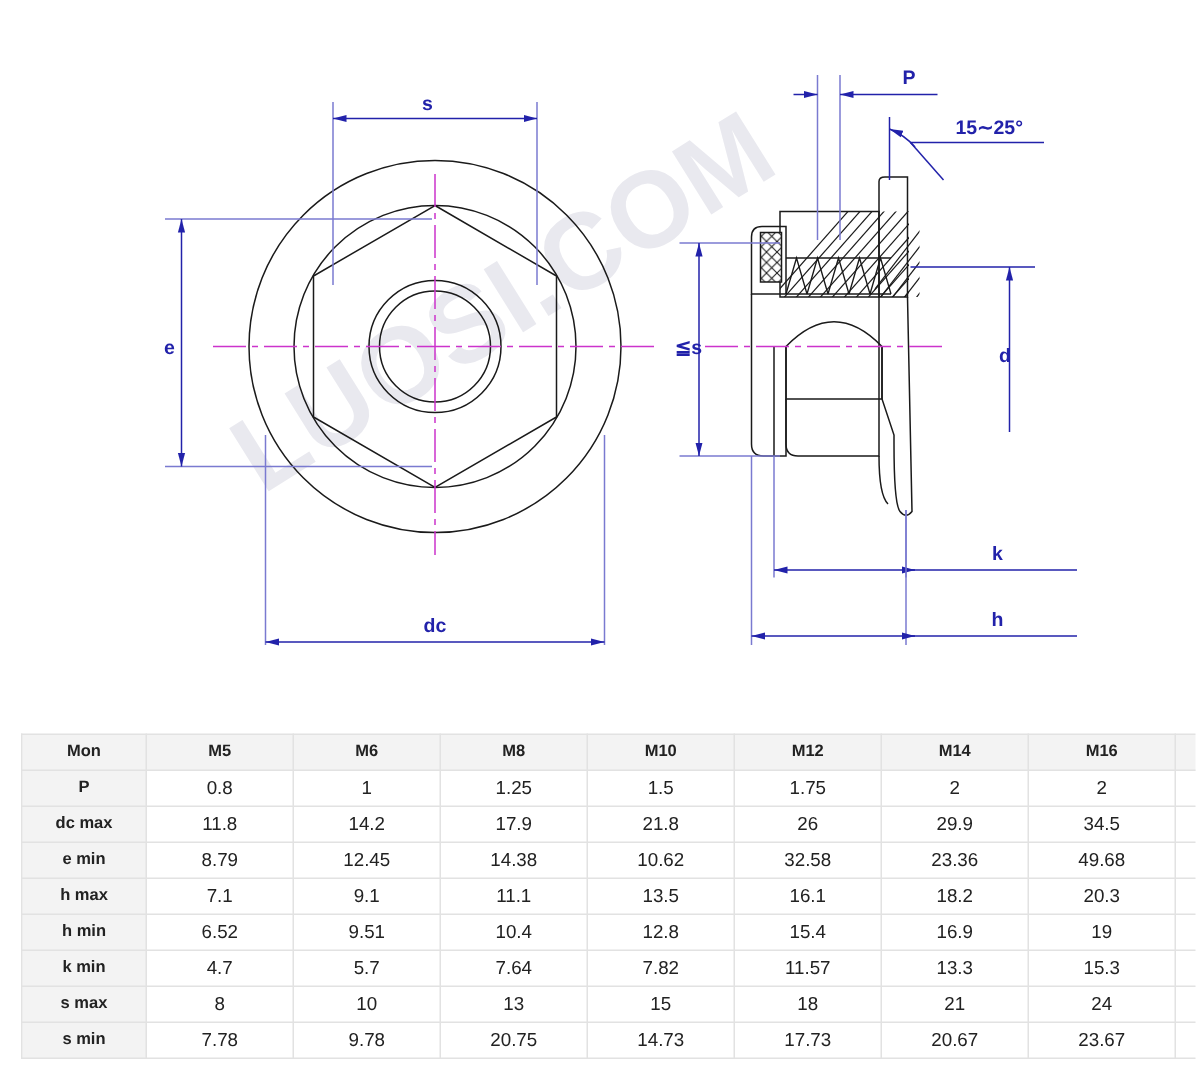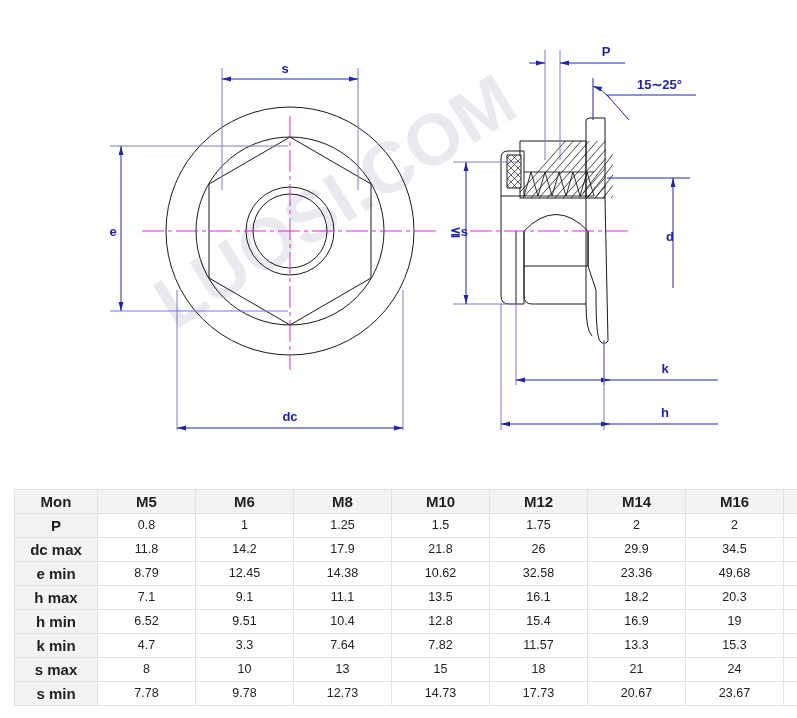--- a/index.html
+++ b/index.html
@@ -65,21 +65,21 @@
     color: #222222;
     height: 23px;
     padding: 0;
     line-height: 23px;
     background: #ffffff;
     white-space: nowrap;
   }
   table.spec th {
     font-weight: bold;
     background: #f3f3f3;
-    font-size: 15px;
+    font-size: 11px;
   }
   table.spec tbody th.rowhead {
     background: #f3f3f3;
     font-weight: bold;
   }
   table.spec tbody td {
     font-weight: normal;
   }
 </style>
 </head>
@@ -337,21 +337,21 @@
           <td>10.4</td>
           <td>12.8</td>
           <td>15.4</td>
           <td>16.9</td>
           <td>19</td>
           <td>22.7</td>
         </tr>
         <tr>
           <th class="rowhead">k min</th>
           <td>4.7</td>
-          <td>3.3</td>
+          <td>5.7</td>
           <td>7.64</td>
           <td>7.82</td>
           <td>11.57</td>
           <td>13.3</td>
           <td>15.3</td>
           <td>18.7</td>
         </tr>
         <tr>
           <th class="rowhead">s max</th>
           <td>8</td>
@@ -360,21 +360,21 @@
           <td>15</td>
           <td>18</td>
           <td>21</td>
           <td>24</td>
           <td>30</td>
         </tr>
         <tr>
           <th class="rowhead">s min</th>
           <td>7.78</td>
           <td>9.78</td>
-          <td>12.73</td>
+          <td>20.75</td>
           <td>14.73</td>
           <td>17.73</td>
           <td>20.67</td>
           <td>23.67</td>
           <td>29.16</td>
         </tr>
       </tbody>
     </table>
   </div>
 

